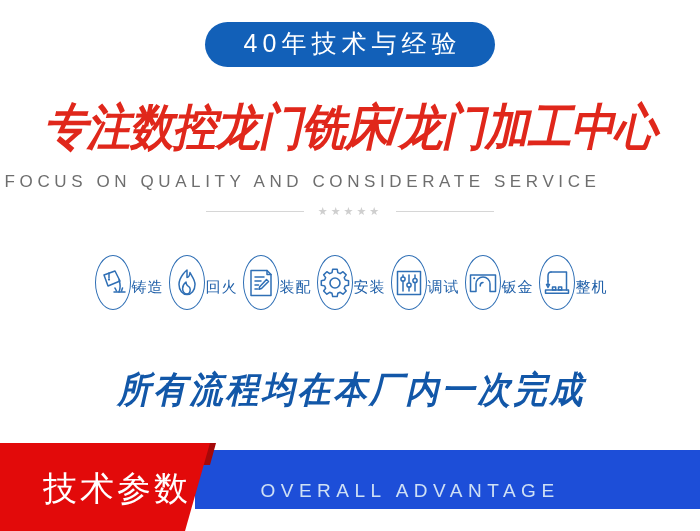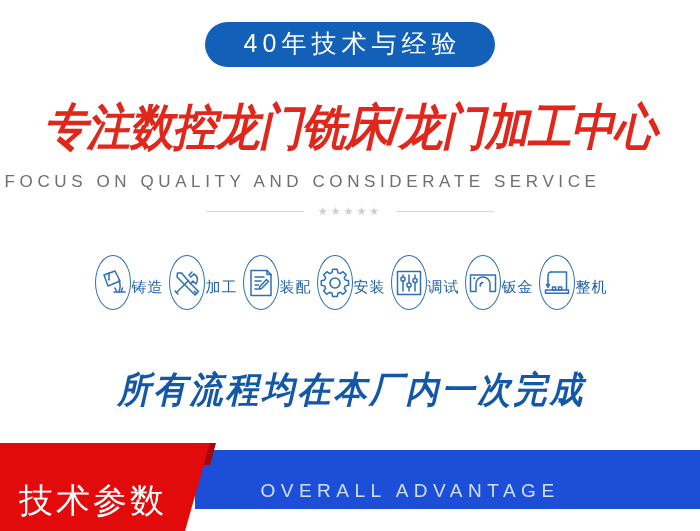--- a/index.html
+++ b/index.html
@@ -141,28 +141,27 @@
     background:#E20A0A;
     clip-path:polygon(0 0, 210px 0, 185px 88px, 0 88px);
   }
   .ribbon-notch{
     position:absolute;left:186px;top:8px;
     width:30px;height:22px;
     background:#A50808;
     clip-path:polygon(0 0, 30px 0, 24px 22px, 0 22px);
   }
   .ribbon-red-cn{
-    position:absolute;left:16px;top:28px;
+    position:absolute;left:40px;top:28px;
     font-size:34px;
     color:#ffffff;
     letter-spacing:3px;
     text-indent:3px;
     line-height:1;
     white-space:nowrap;
-    margin-top:12px;
   }
 </style>
 </head>
 <body>
 
 <div class="banner">
 
   <div class="badge-row">
     <div class="badge">40年技术与经验</div>
   </div>
@@ -187,33 +186,30 @@
           <circle cx="13" cy="13.6" r="1.1" fill="#2F6FB5" stroke="none"></circle>
           <path d="M23 14 C24.5 18 24.5 22 23 26"></path>
           <path d="M18 26 L29 26"></path>
           <path d="M19 22 L20.5 25"></path>
           <path d="M26.5 22 L25.5 25"></path>
         </svg>
       </span>
       <span class="icon-label">铸造</span>
     </div>
 
-
-    <div class="icon-cell">
-      <span class="icon-circle">
-        <svg width="34" height="34" viewBox="0 0 34 34" fill="none" stroke="#2F6FB5" stroke-width="1.5" stroke-linecap="round" stroke-linejoin="round">
-          <path d="M22 6 L19 9 L21 11 L24 8 C26.5 9.5 28 12.5 27 15.5 L26 18 L23 15 L20.5 17.5"></path>
-          <path d="M6.5 26.5 L18.5 14.5"></path>
-          <path d="M5 25 L8 28"></path>
-          <path d="M11.5 7 L7.5 7 L7 11 L17.5 21.5 L21.5 25.5 L25 29 L28.5 25.5 L25 22 L21 18 L11.5 7 Z" fill="none"></path>
-          <path d="M24.3 25.2 L26.5 27.4"></path>
-        </svg>
-      </span>
-      <span class="icon-label">加工</span>
-    </div>
+    <div class="icon-cell">
+      <span class="icon-circle">
+        <svg width="34" height="34" viewBox="0 0 34 34" fill="none" stroke="#2F6FB5" stroke-width="1.5" stroke-linecap="round" stroke-linejoin="round">
+          <path d="M17 4 C17 4 9 10.5 9 18.5 C9 24.3 12.7 28.5 17 28.5 C21.3 28.5 25 24.3 25 18.5 C25 13.5 21.5 10 20 6.5 C19.5 10 18 11.5 17 11.5 C17 9 17 4 17 4 Z"></path>
+          <path d="M17 28 C14.3 28 12.6 25.5 12.6 22.5 C12.6 18.8 16 16 16 16 C16 16 16.2 19 17.8 19.8 C19.2 20.5 20.2 21.8 20.2 23.3 C20.2 26 18.8 28 17 28 Z"></path>
+        </svg>
+      </span>
+      <span class="icon-label">回火</span>
+    </div>
+
 
     <div class="icon-cell">
       <span class="icon-circle">
         <svg width="34" height="34" viewBox="0 0 34 34" fill="none" stroke="#2F6FB5" stroke-width="1.5" stroke-linecap="round" stroke-linejoin="round">
           <path d="M7 4.5 L23 4.5 L27 8.5 L27 29.5 L7 29.5 Z"></path>
           <path d="M23 4.5 L23 8.5 L27 8.5"></path>
           <path d="M11 11 L20 11"></path>
           <path d="M11 15 L17 15"></path>
           <path d="M11 19 L14.5 19"></path>
           <path d="M11 23 L13.5 23"></path>

